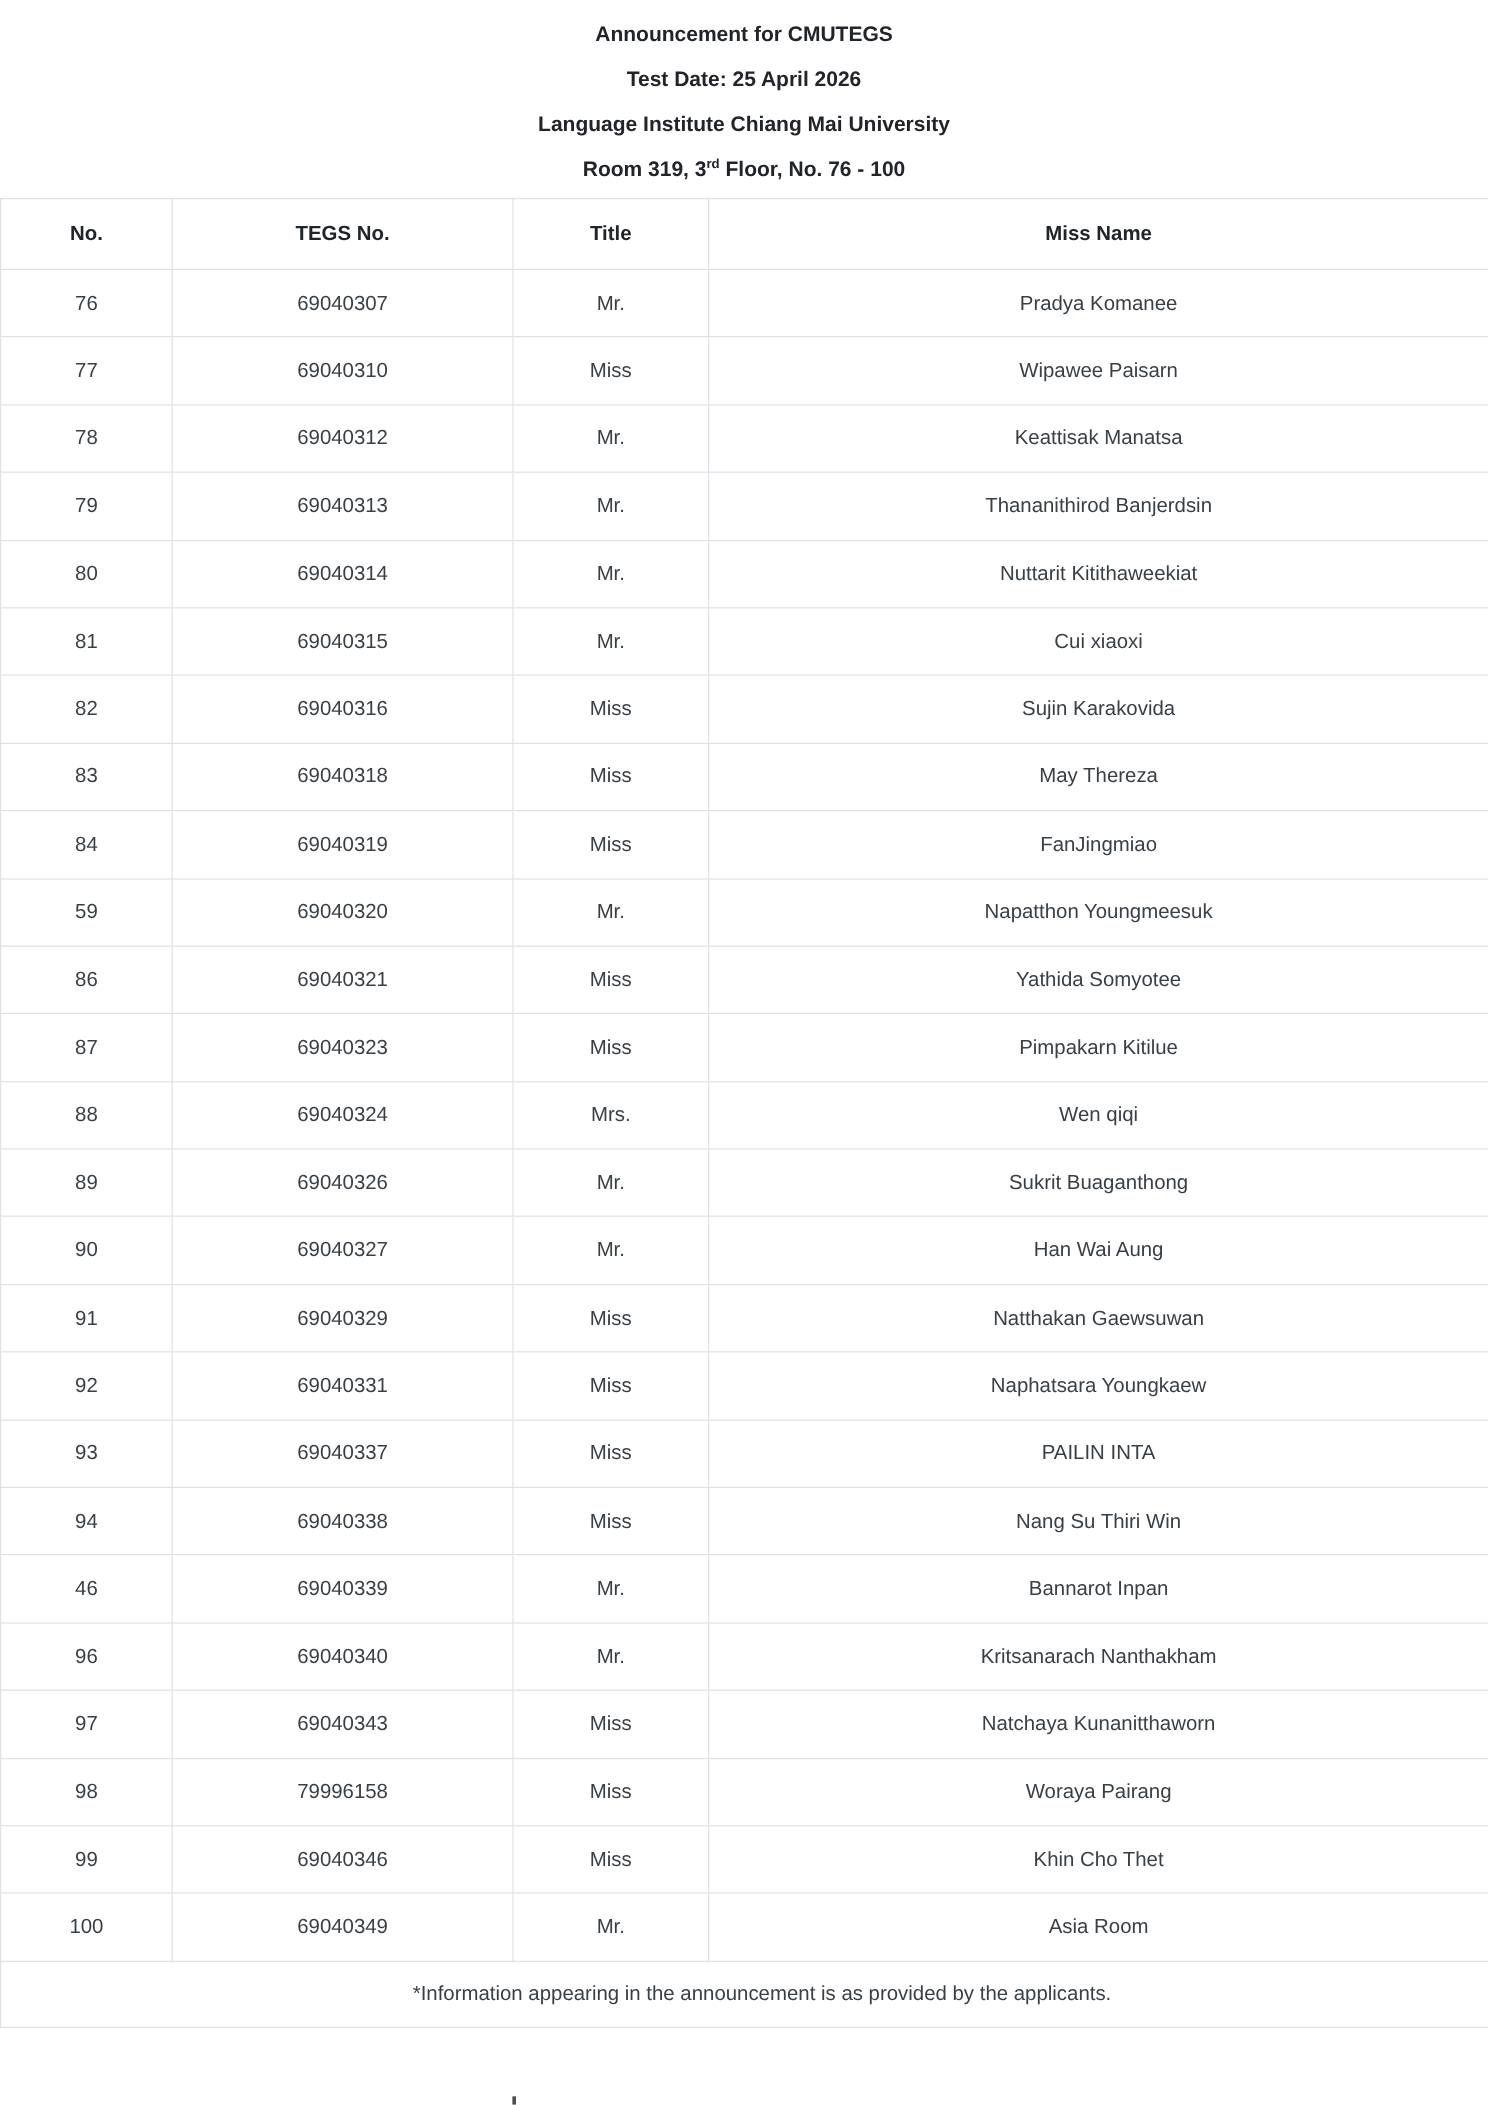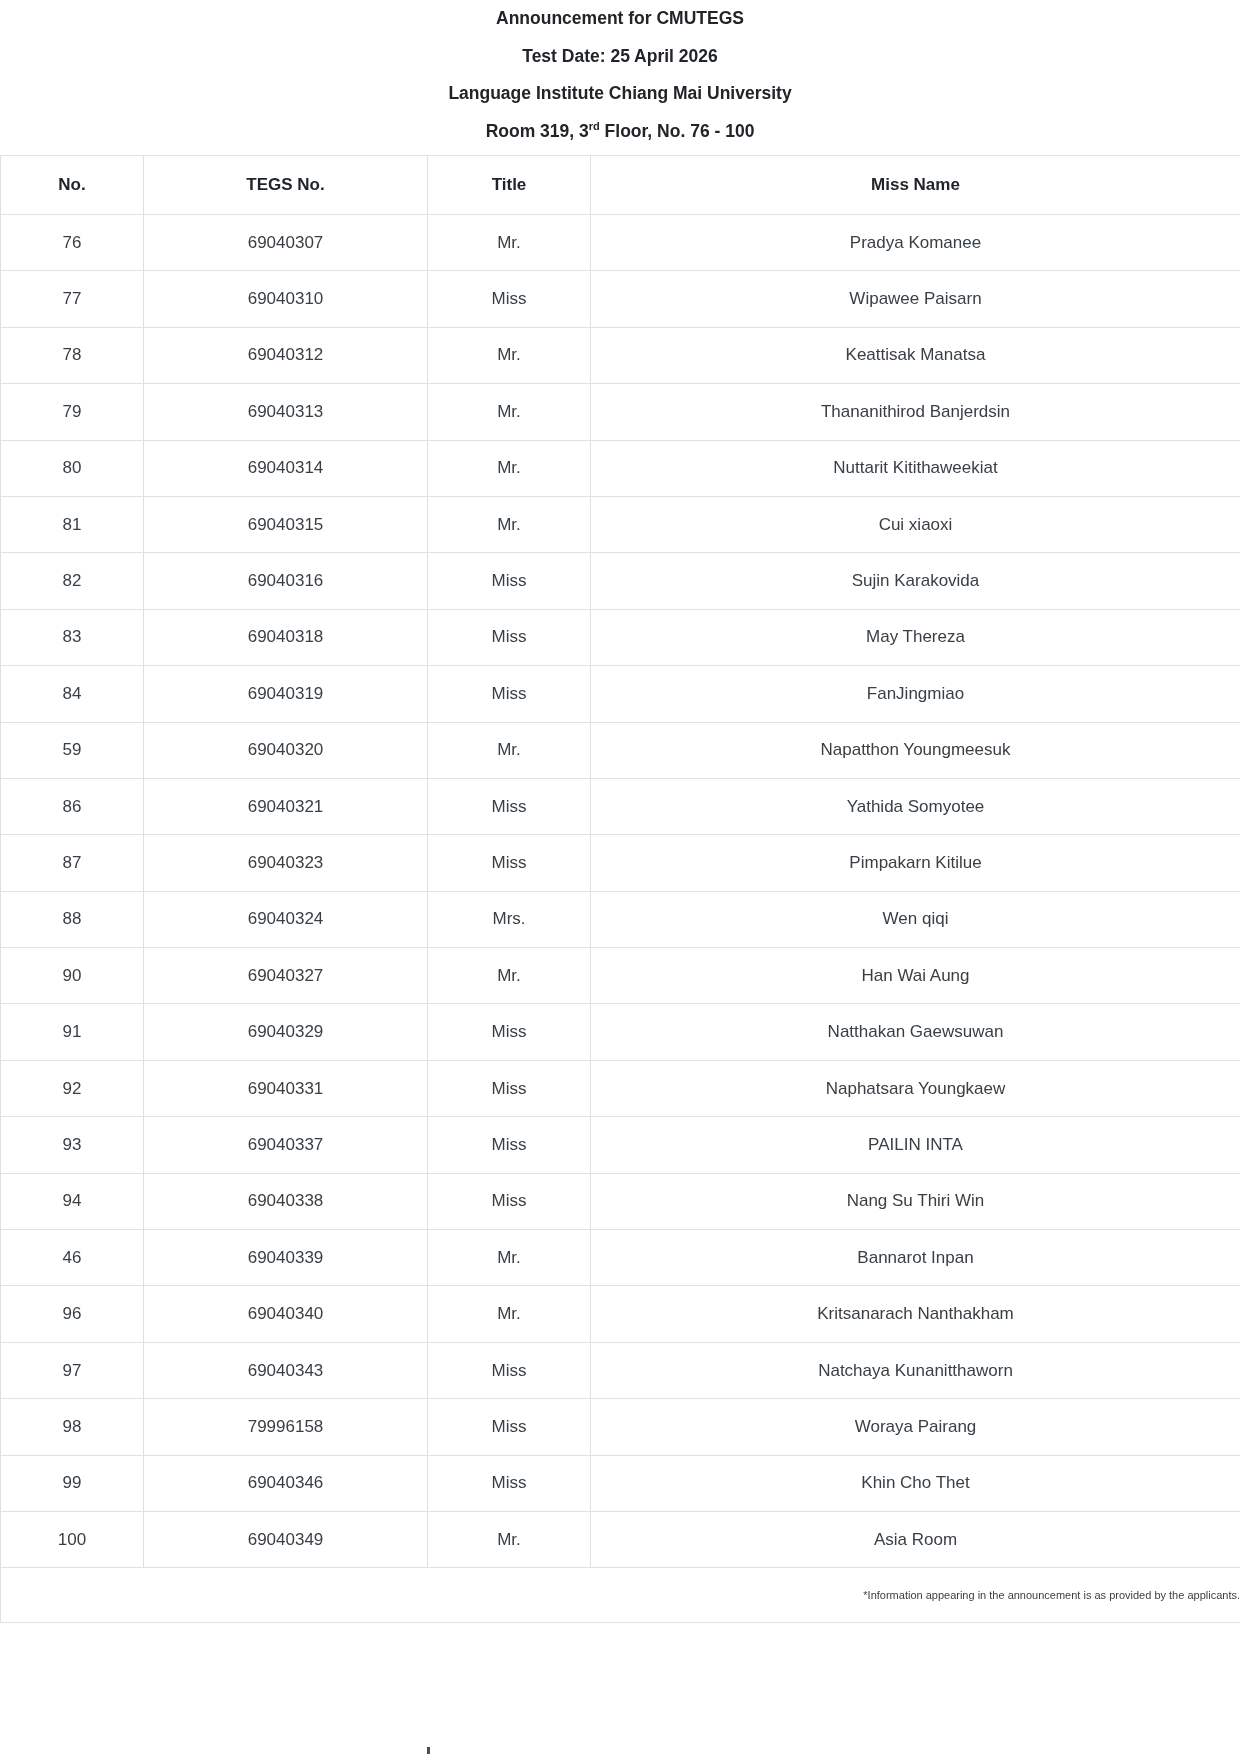--- a/index.html
+++ b/index.html
@@ -12,20 +12,21 @@
   body{
     width:1240px; height:1754px;
     margin:0 auto;
     font-family:"Liberation Sans", sans-serif;
     color:var(--text-color);
     overflow:hidden;
     position:relative;
   }
   .doc-header{
     text-align:center;
+    padding-top:10px;
   }
   .doc-header .hline{
     font-size:17.5px;
     font-weight:700;
     color:var(--heading-color);
     height:37.5px;
     line-height:37.5px;
     white-space:nowrap;
   }
   .doc-header sup{
@@ -53,24 +54,24 @@
     font-weight:700;
     color:var(--heading-color);
     height:59px;
   }
   table.applicants td{
     font-weight:400;
     color:var(--text-color);
     height:56.4px;
   }
   table.applicants tfoot td{
-    text-align:right;
+    text-align:center;
     padding-left:29px;
     height:55px;
-    font-size:11px;
+    font-size:17px;
   }
   .col-no{ width:143px; }
   .col-tegs{ width:284px; }
   .col-title{ width:163px; }
   .col-name{ width:650px; }
   .cutoff-fragment{
     position:absolute;
     left:427px;
     top:1747px;
     width:3px;
@@ -176,20 +177,26 @@
     <td>Miss</td>
     <td>Pimpakarn Kitilue</td>
   </tr>
       <tr>
     <td>88</td>
     <td>69040324</td>
     <td>Mrs.</td>
     <td>Wen qiqi</td>
   </tr>
       <tr>
+    <td>89</td>
+    <td>69040326</td>
+    <td>Mr.</td>
+    <td>Sukrit Buaganthong</td>
+  </tr>
+      <tr>
     <td>90</td>
     <td>69040327</td>
     <td>Mr.</td>
     <td>Han Wai Aung</td>
   </tr>
       <tr>
     <td>91</td>
     <td>69040329</td>
     <td>Miss</td>
     <td>Natthakan Gaewsuwan</td>

